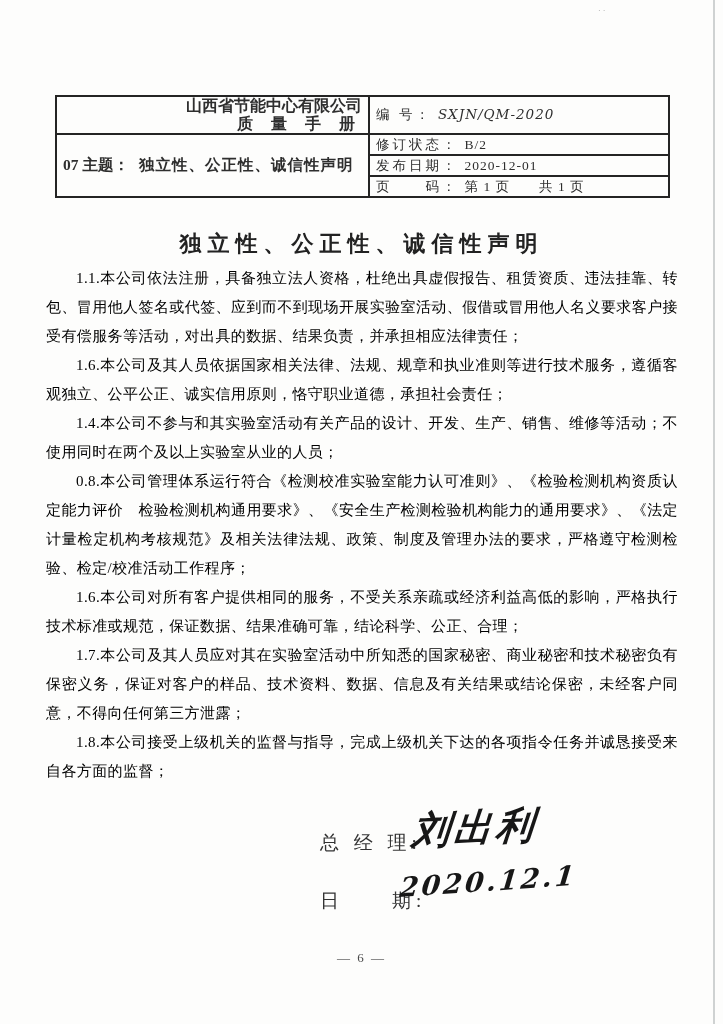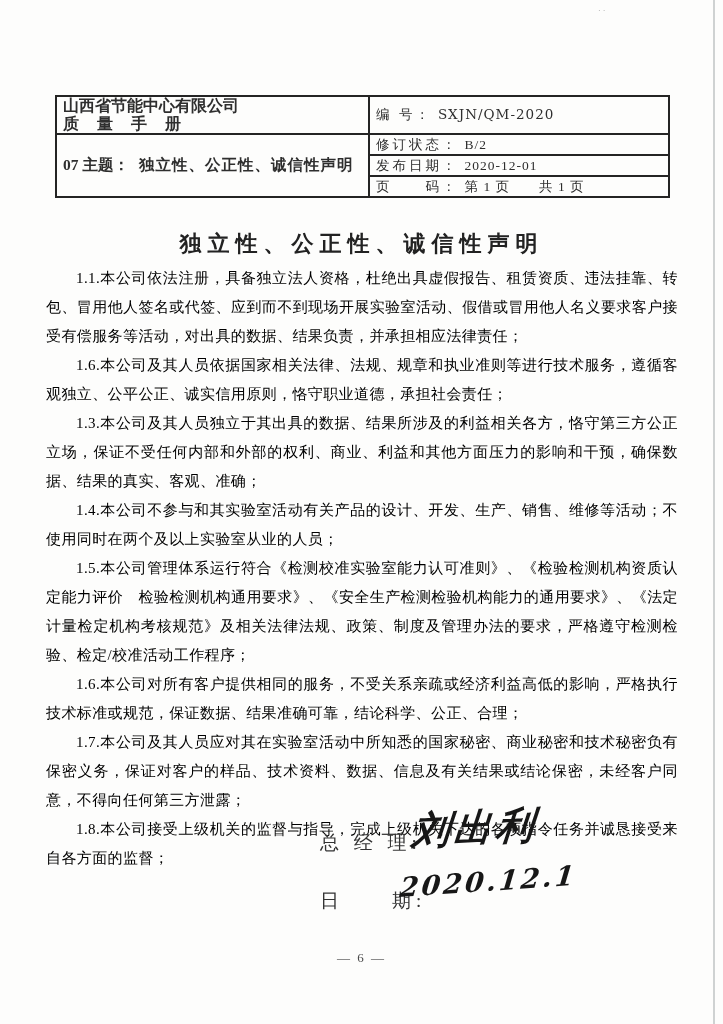--- a/index.html
+++ b/index.html
@@ -42,21 +42,21 @@
     table-layout: fixed;
   }
   .header-table td {
     border: 2px solid #242424;
     vertical-align: middle;
     padding: 0 6px;
   }
   .col-left  { width: 313px; }
   .col-right { width: 300px; }
   .cell-company {
-    text-align: left;
+    text-align: right;
     font-weight: bold;
     font-size: 16px;
     line-height: 18px;
     height: 38px;
     padding-top: 2px;
   }
   .cell-company .manual-line { letter-spacing: 7px; }
   .cell-subject {
     font-weight: bold;
     font-size: 15.5px;
@@ -66,20 +66,21 @@
   .meta-cell {
     font-size: 13.5px;
     height: 21px;
     padding-left: 12px;
     letter-spacing: 1px;
     white-space: nowrap;
   }
   .docno-cell { height: 38px; }
   .meta-label { letter-spacing: 3px; }
   .docno-value {
+    font-style: italic;
     font-family: "DejaVu Serif", serif;
     letter-spacing: 1px;
     margin-left: 6px;
   }
   .meta-value { margin-left: 6px; letter-spacing: 1px; }
 
   
   .doc-title {
     position: absolute;
     top: 229px;
@@ -198,23 +199,22 @@
       </td>
     </tr>
   </tbody>
     </table>
 
   <div class="doc-title">独立性、公正性、诚信性声明</div>
 
   <div class="doc-body">
     <p>1.1.本公司依法注册，具备独立法人资格，杜绝出具虚假报告、租赁资质、违法挂靠、转包、冒用他人签名或代签、应到而不到现场开展实验室活动、假借或冒用他人名义要求客户接受有偿服务等活动，对出具的数据、结果负责，并承担相应法律责任；</p>
     <p>1.6.本公司及其人员依据国家相关法律、法规、规章和执业准则等进行技术服务，遵循客观独立、公平公正、诚实信用原则，恪守职业道德，承担社会责任；</p>
-    <p>1.3.本公司及其人员独立于其出具的数据、结果所涉及的利益相关各方，恪守第三方公正立场，保证不受任何内部和外部的权利、商业、利益和其他方面压力的影响和干预，确保数据、结果的真实、客观、准确；</p>
     <p>1.4.本公司不参与和其实验室活动有关产品的设计、开发、生产、销售、维修等活动；不使用同时在两个及以上实验室从业的人员；</p>
-    <p>1.5.本公司管理体系运行符合《检测校准实验室能力认可准则》、《检验检测机构资质认定能力评价　检验检测机构通用要求》、《安全生产检测检验机构能力的通用要求》、《法定计量检定机构考核规范》及相关法律法规、政策、制度及管理办法的要求，严格遵守检测检验、检定/校准活动工作程序；</p>
+    <p>0.8.本公司管理体系运行符合《检测校准实验室能力认可准则》、《检验检测机构资质认定能力评价　检验检测机构通用要求》、《安全生产检测检验机构能力的通用要求》、《法定计量检定机构考核规范》及相关法律法规、政策、制度及管理办法的要求，严格遵守检测检验、检定/校准活动工作程序；</p>
     <p>1.6.本公司对所有客户提供相同的服务，不受关系亲疏或经济利益高低的影响，严格执行技术标准或规范，保证数据、结果准确可靠，结论科学、公正、合理；</p>
     <p>1.7.本公司及其人员应对其在实验室活动中所知悉的国家秘密、商业秘密和技术秘密负有保密义务，保证对客户的样品、技术资料、数据、信息及有关结果或结论保密，未经客户同意，不得向任何第三方泄露；</p>
     <p>1.8.本公司接受上级机关的监督与指导，完成上级机关下达的各项指令任务并诚恳接受来自各方面的监督；</p>
   </div>
 
   <div class="signature-block">
     <div class="sig-row">
       <span class="sig-label">总 经 理:</span>
       <span class="handwriting">刘出利</span>
     </div>

